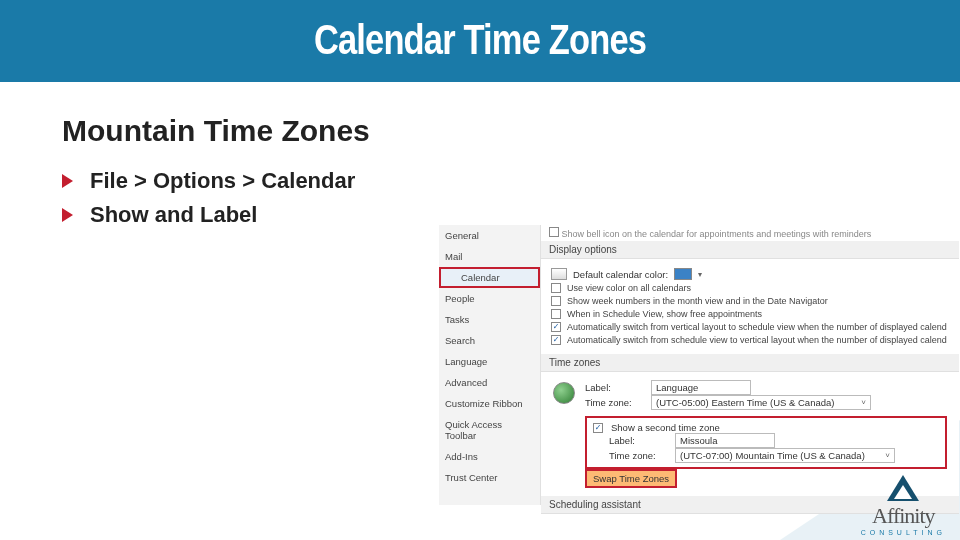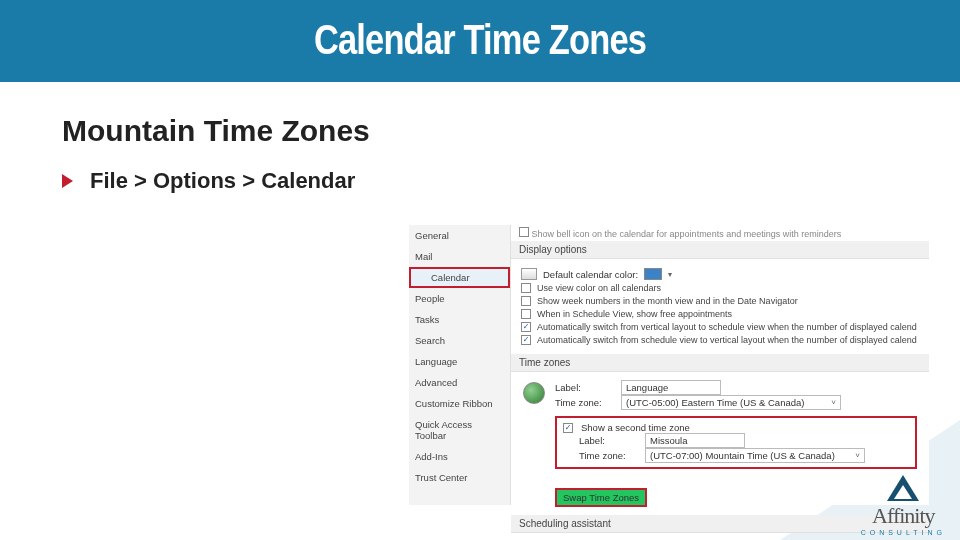--- a/index.html
+++ b/index.html
@@ -49,21 +49,21 @@
     left: -28px;
     top: 6px;
     width: 0; height: 0;
     border-left: 11px solid #c31e2f;
     border-top: 7px solid transparent;
     border-bottom: 7px solid transparent;
   }
   
   .shot {
     position: absolute;
-    left: 409px;
+    left: 439px;
     top: 225px;
     width: 520px;
     height: 280px;
     display: flex;
     font-size: 10px;
     color: #333;
     background: #fff;
   }
   .shot-sidebar {
     width: 102px;
@@ -155,22 +155,22 @@
   .second-tz {
     border: 2px solid #c31e2f;
     padding: 4px 6px;
     margin-top: 6px;
   }
   .swap-btn {
     border: 2px solid #c31e2f;
     padding: 2px 6px;
     font-size: 9.5px;
     display: inline-block;
-    margin-top: 19px;
-    background: #22c55e;
+    margin-top: 0;
+    background: #fdba74;
   }
   .tiny { font-size: 9px; color: #444; }
   .toptext {
     font-size: 9px;
     color: #888;
     padding: 2px 8px;
     white-space: nowrap;
     overflow: hidden;
   }
   
@@ -225,20 +225,24 @@
 <div class="header">
   <h1>Calendar Time Zones</h1>
 </div>
 
 <div class="content">
   <div class="section-title">Mountain Time Zones</div>
   <ul class="bullets">
     <li>
       <span class="bullet-icon"></span>
       <span>File &gt; Options &gt; Calendar</span>
+    </li>
+    <li>
+      <span class="bullet-icon"></span>
+      <span>Show and Label</span>
     </li>
   </ul>
 </div>
 
 <div class="corner"></div>
 
 <div class="shot">
   <div class="shot-sidebar">
     <div class="sitem">General</div>
     <div class="sitem">Mail</div>

